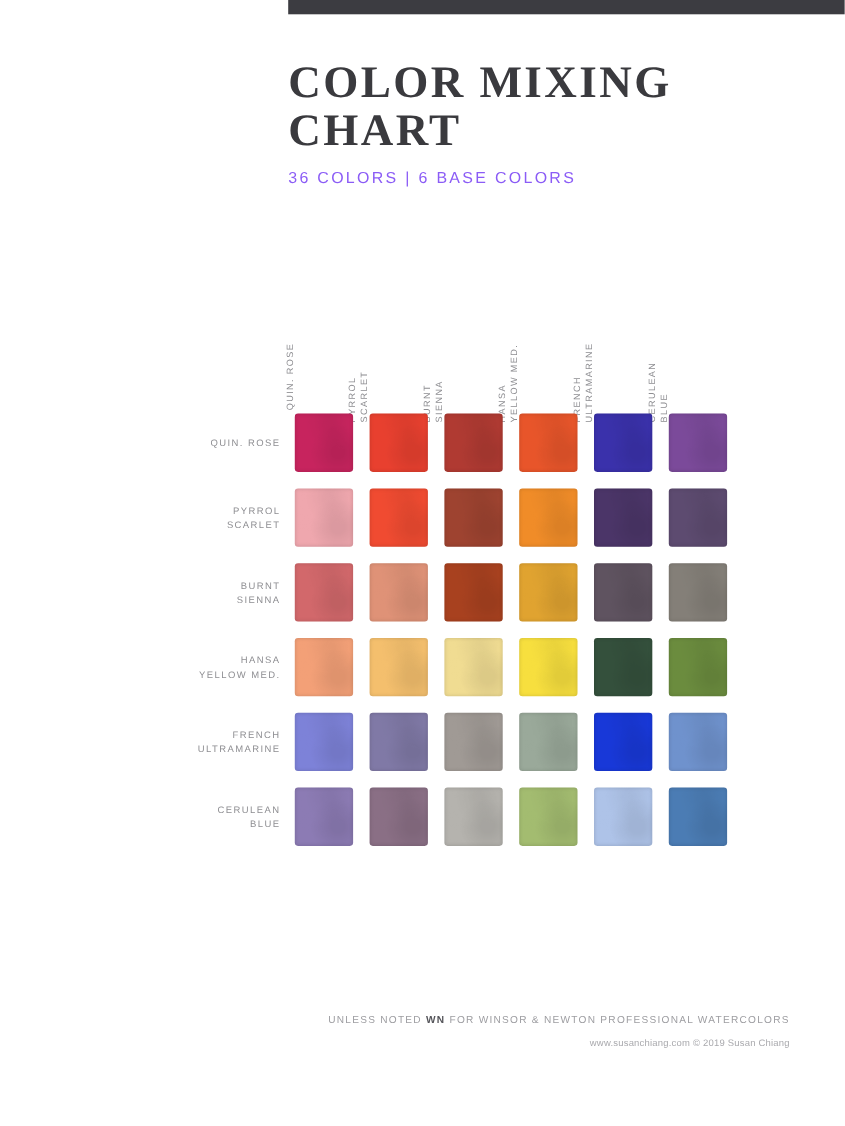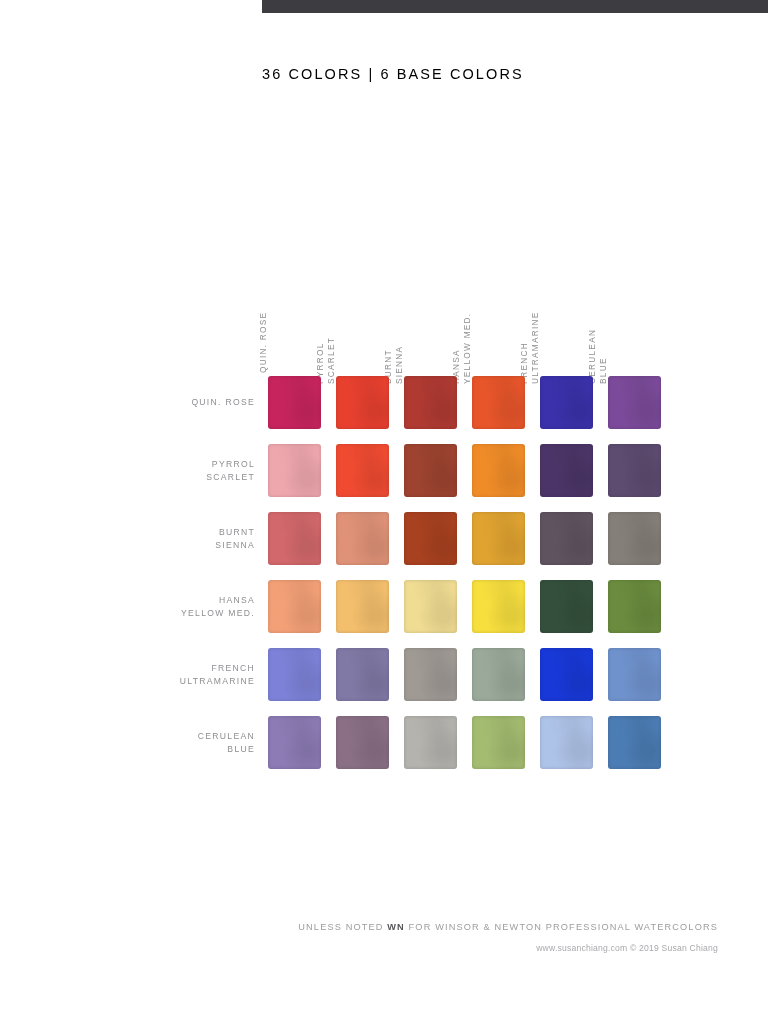--- a/index.html
+++ b/index.html
@@ -39,21 +39,21 @@
     line-height: 44px;
     letter-spacing: 2.2px;
     color: #3a3a3e;
     margin: 0;
     text-transform: uppercase;
   }
   #subtitle {
     margin-top: 14px;
     font-size: 14.5px;
     letter-spacing: 2.1px;
-    color: #000000;
+    color: #8b5cf6;
     text-transform: uppercase;
     white-space: nowrap;
   }
 
   
   #chart {
     position: absolute;
     left: 0;
     top: 0;
     width: 768px;
@@ -141,20 +141,21 @@
     color: #a9a9ad;
     letter-spacing: .2px;
   }
 </style>
 </head>
 <body>
 
 <div id="top-bar"></div>
 
 <div id="header">
+  <h1 id="title">Color Mixing Chart</h1>
   <div id="subtitle">36 Colors | 6 Base Colors</div>
 </div>
 
 <div id="chart">
     <div class="col-head" style="left: 269px; top: 362px; width: 90px;">
       <div>QUIN. ROSE</div>
     </div>
     <div class="col-head" style="left: 337px; top: 362px; width: 90px;">
       <div>PYRROL</div>
       <div>SCARLET</div>

